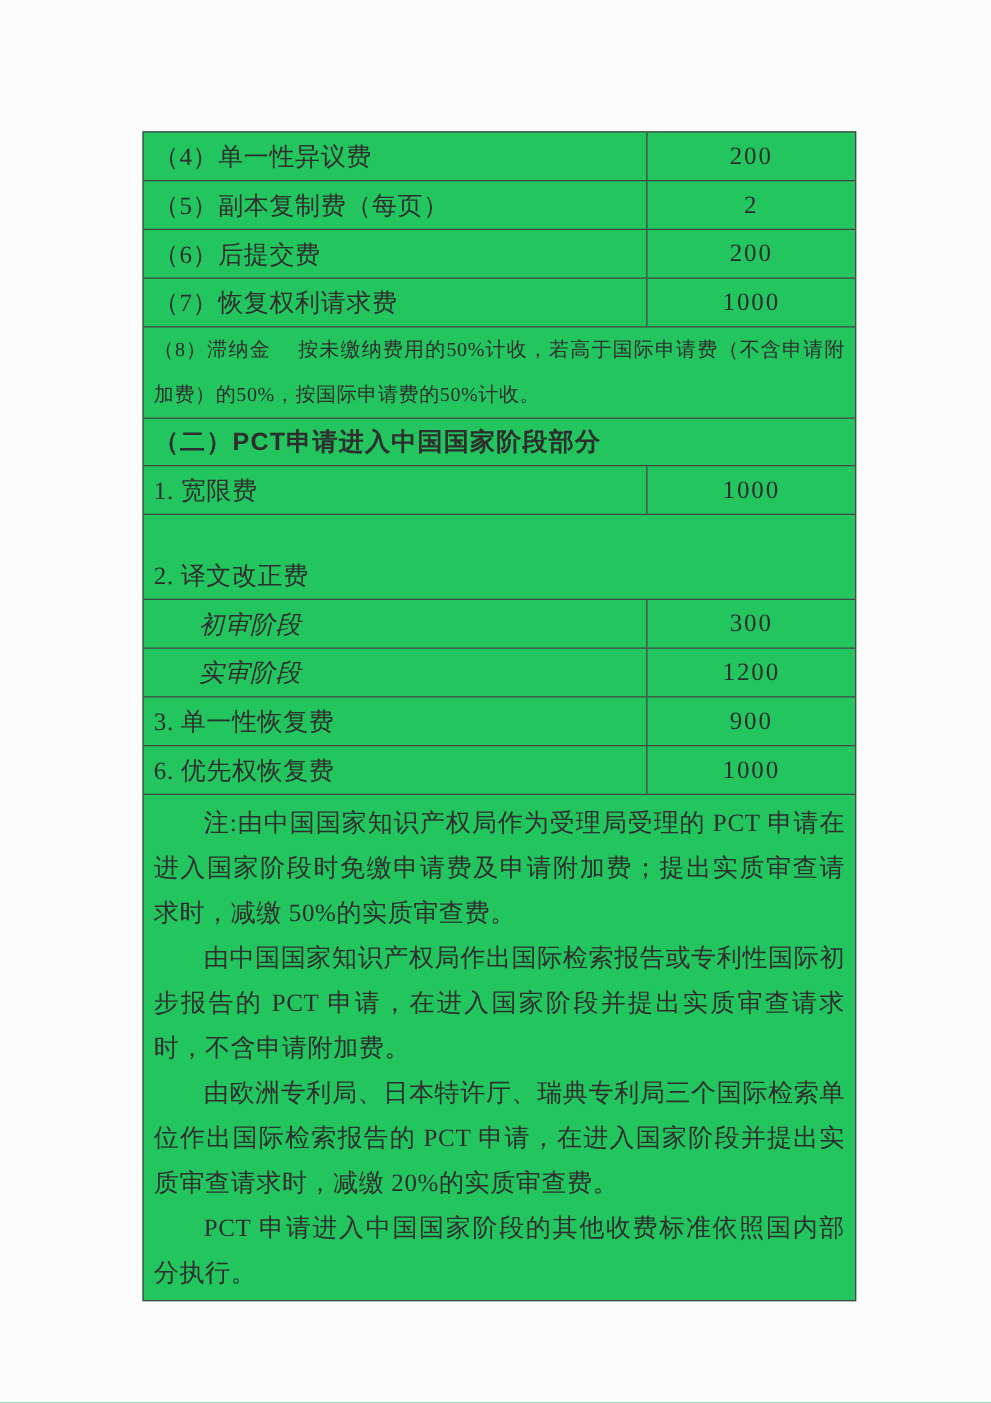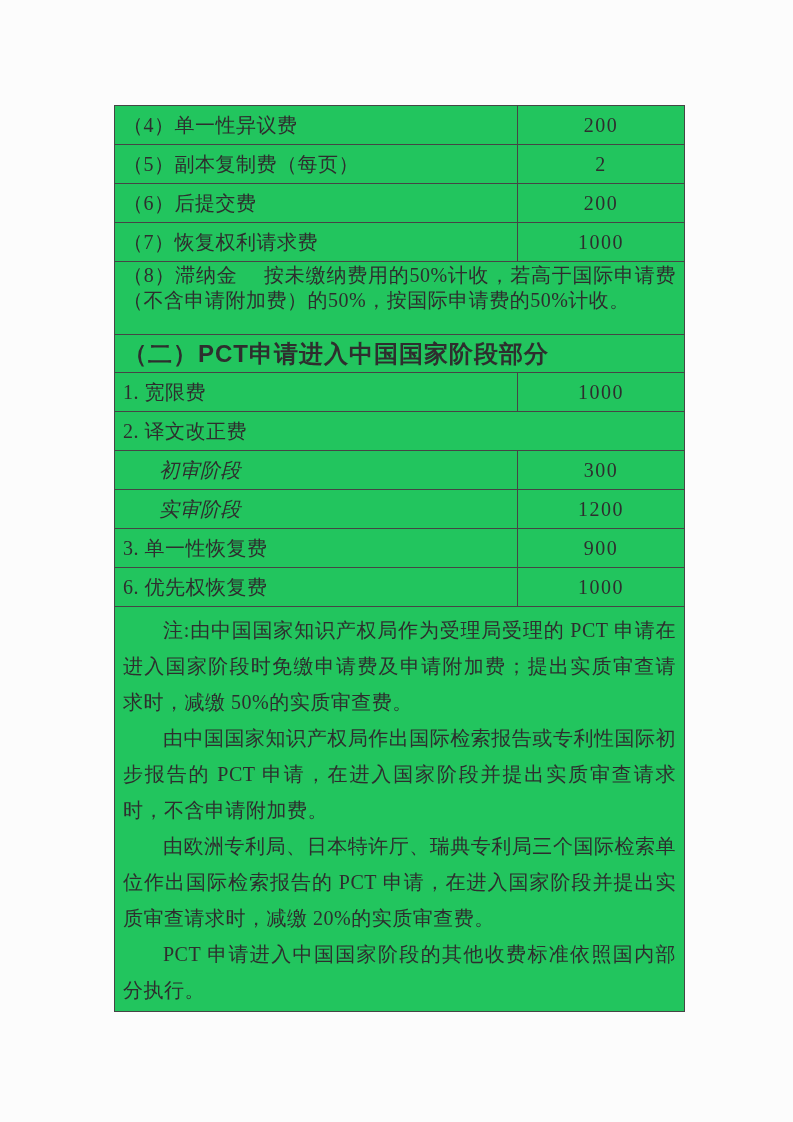--- a/index.html
+++ b/index.html
@@ -66,36 +66,36 @@
     font-style: italic;
   }
   .row.fullspan {
     display: block;
   }
   .row.late-fee {
     height: 73px;
   }
   .row.late-fee .fulltext {
     padding: 1px 8px 0 8px;
-    font-size: 20px;
-    line-height: 25px;
+    font-size: 16px;
+    line-height: 36px;
     letter-spacing: 0.5px;
     text-align: justify;
   }
   .row.section-heading {
     height: 38px;
   }
   .row.section-heading .fulltext {
     padding: 0 8px;
     height: 100%;
     display: flex;
     align-items: center;
     font-family: "Liberation Sans", "DejaVu Sans", sans-serif;
     font-weight: 700;
-    font-size: 24px;
+    font-size: 20px;
     letter-spacing: 1px;
   }
   .row.notes {
     display: block;
     height: 404px;
     overflow: hidden;
   }
   .row.notes p {
     margin: 0;
     padding: 0 8px;
@@ -141,21 +141,21 @@
 
     <div class="row fullspan section-heading">
       <div class="fulltext">（二）PCT申请进入中国国家阶段部分</div>
     </div>
 
     <div class="row single">
       <div class="cell label">1. 宽限费</div>
       <div class="cell value">1000</div>
     </div>
 
-    <div class="row single fullspan" style="display:flex;">
+    <div class="row single fullspan" style="display:flex;margin-top:29px;">
       <div class="cell label">2. 译文改正费</div>
     </div>
 
     <div class="row single">
       <div class="cell label indented">初审阶段</div>
       <div class="cell value">300</div>
     </div>
 
     <div class="row single">
       <div class="cell label indented">实审阶段</div>

